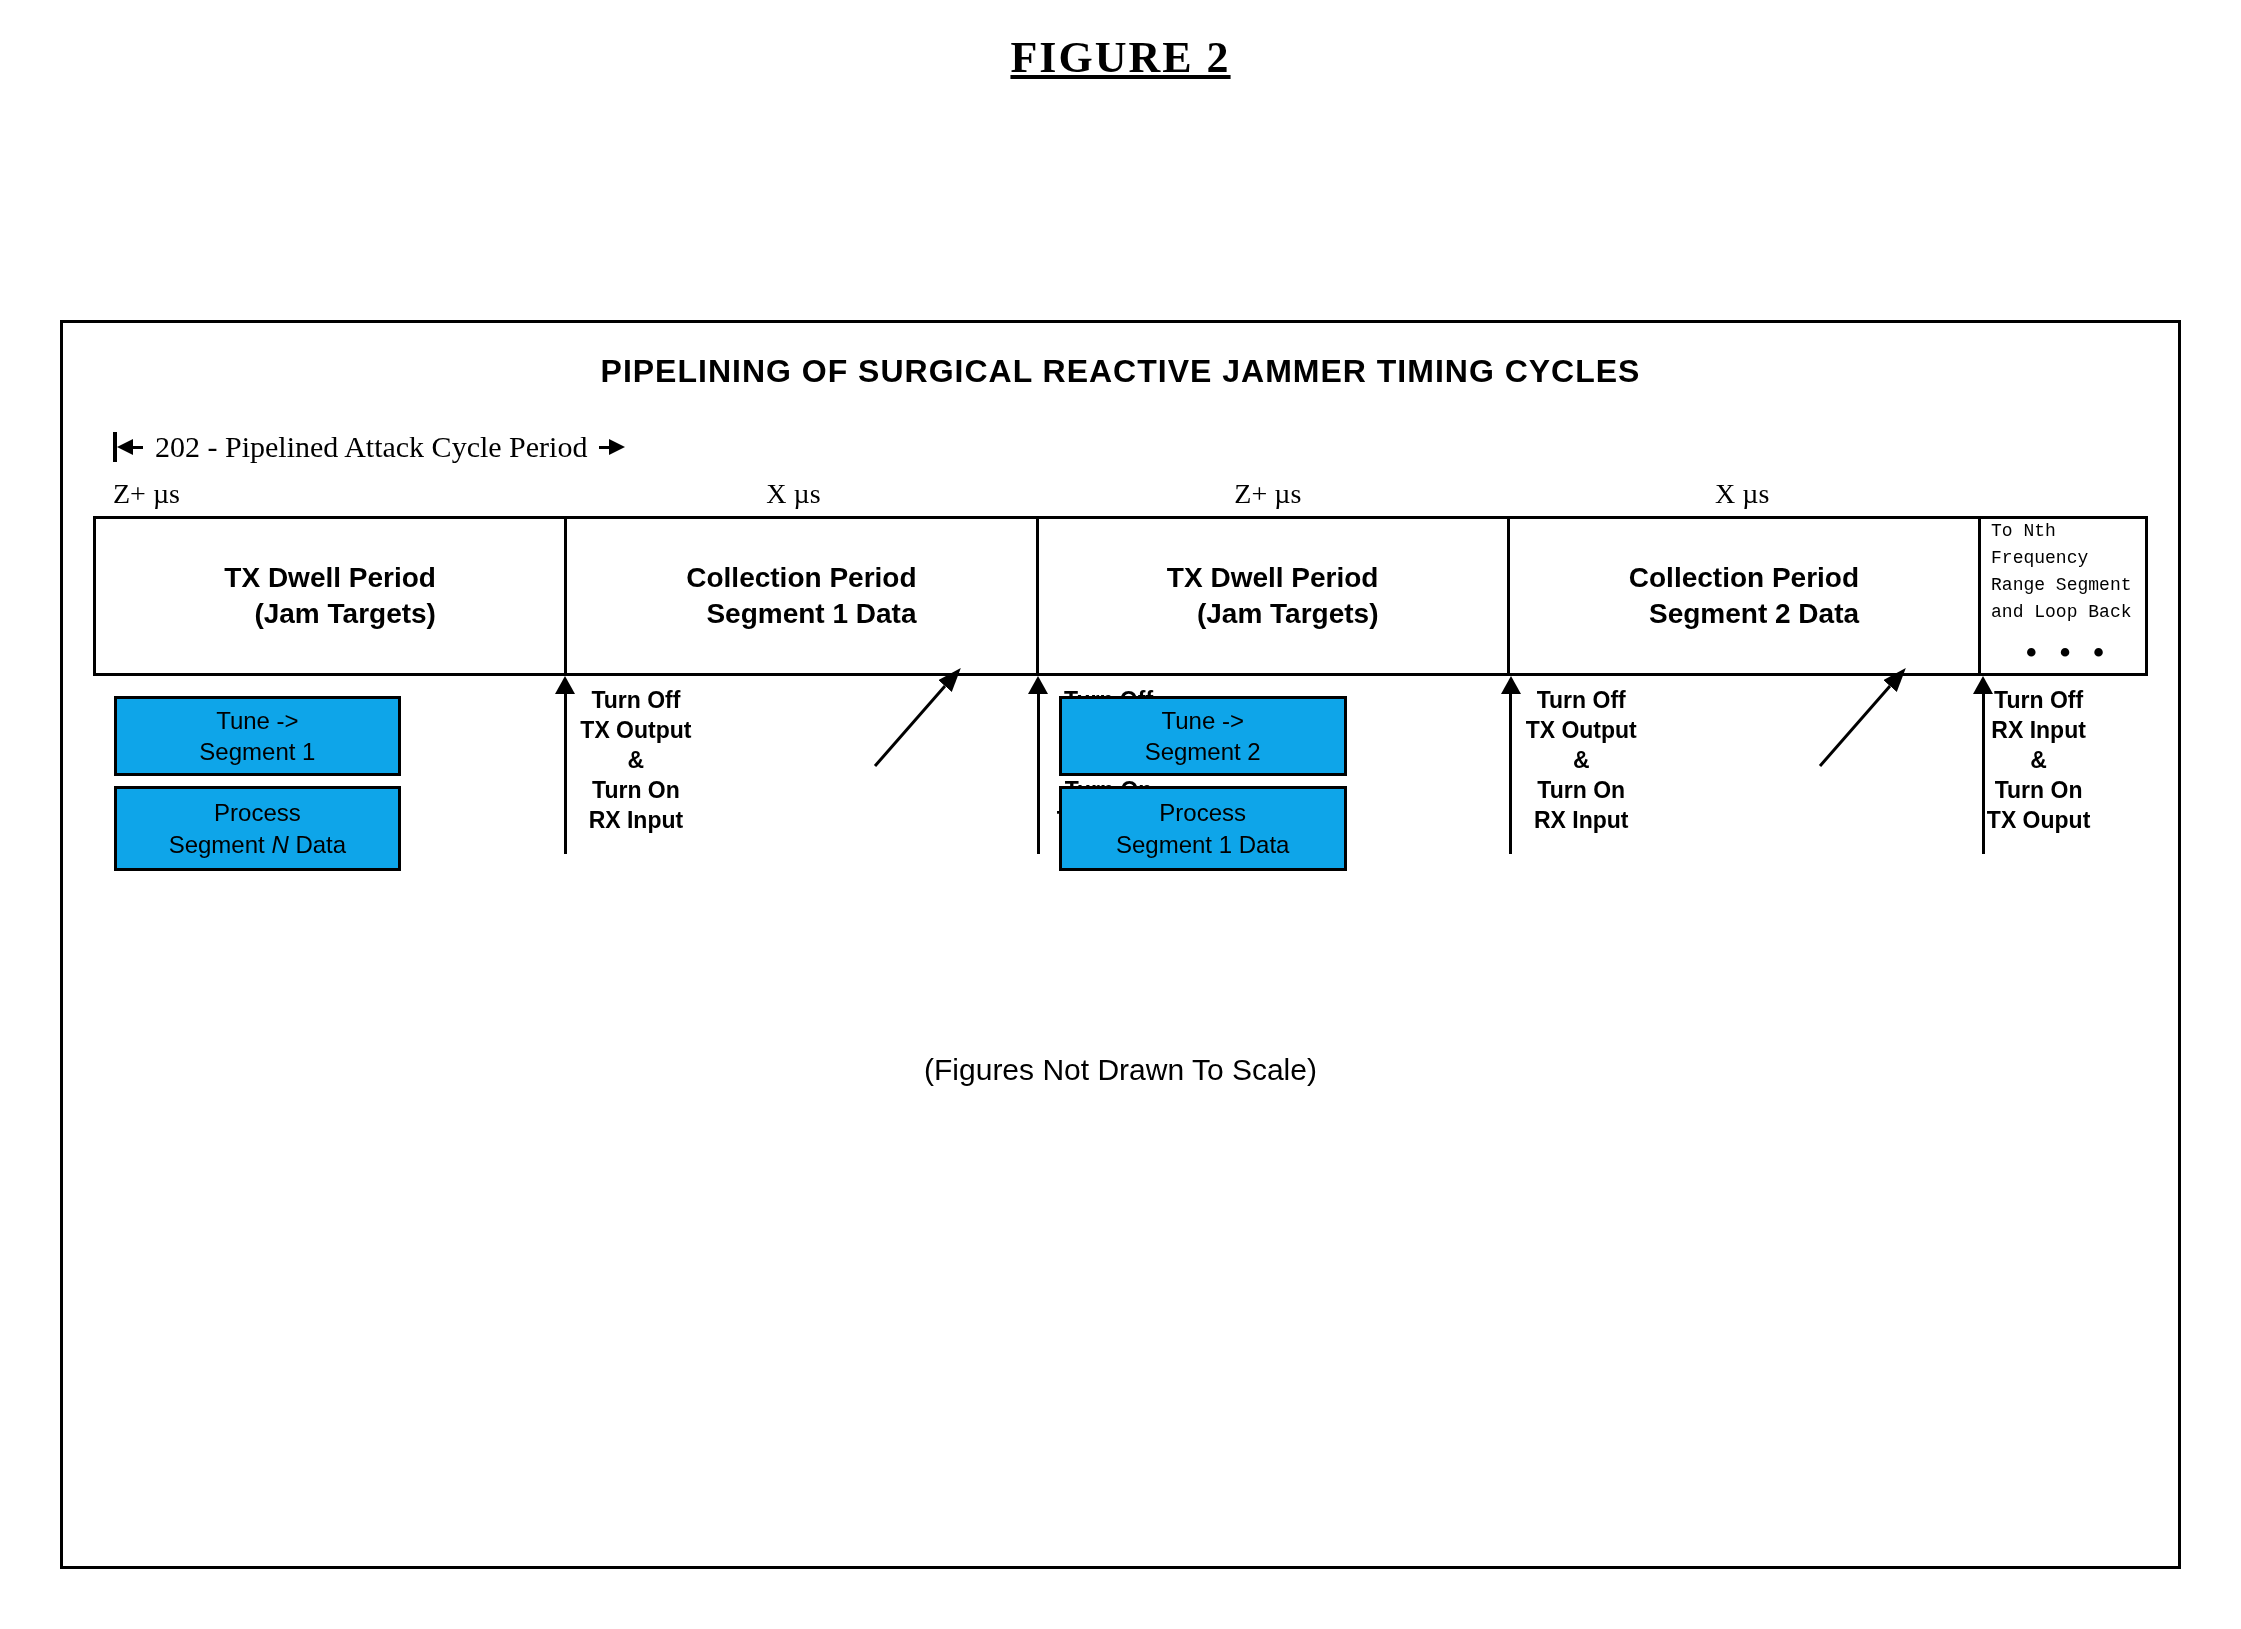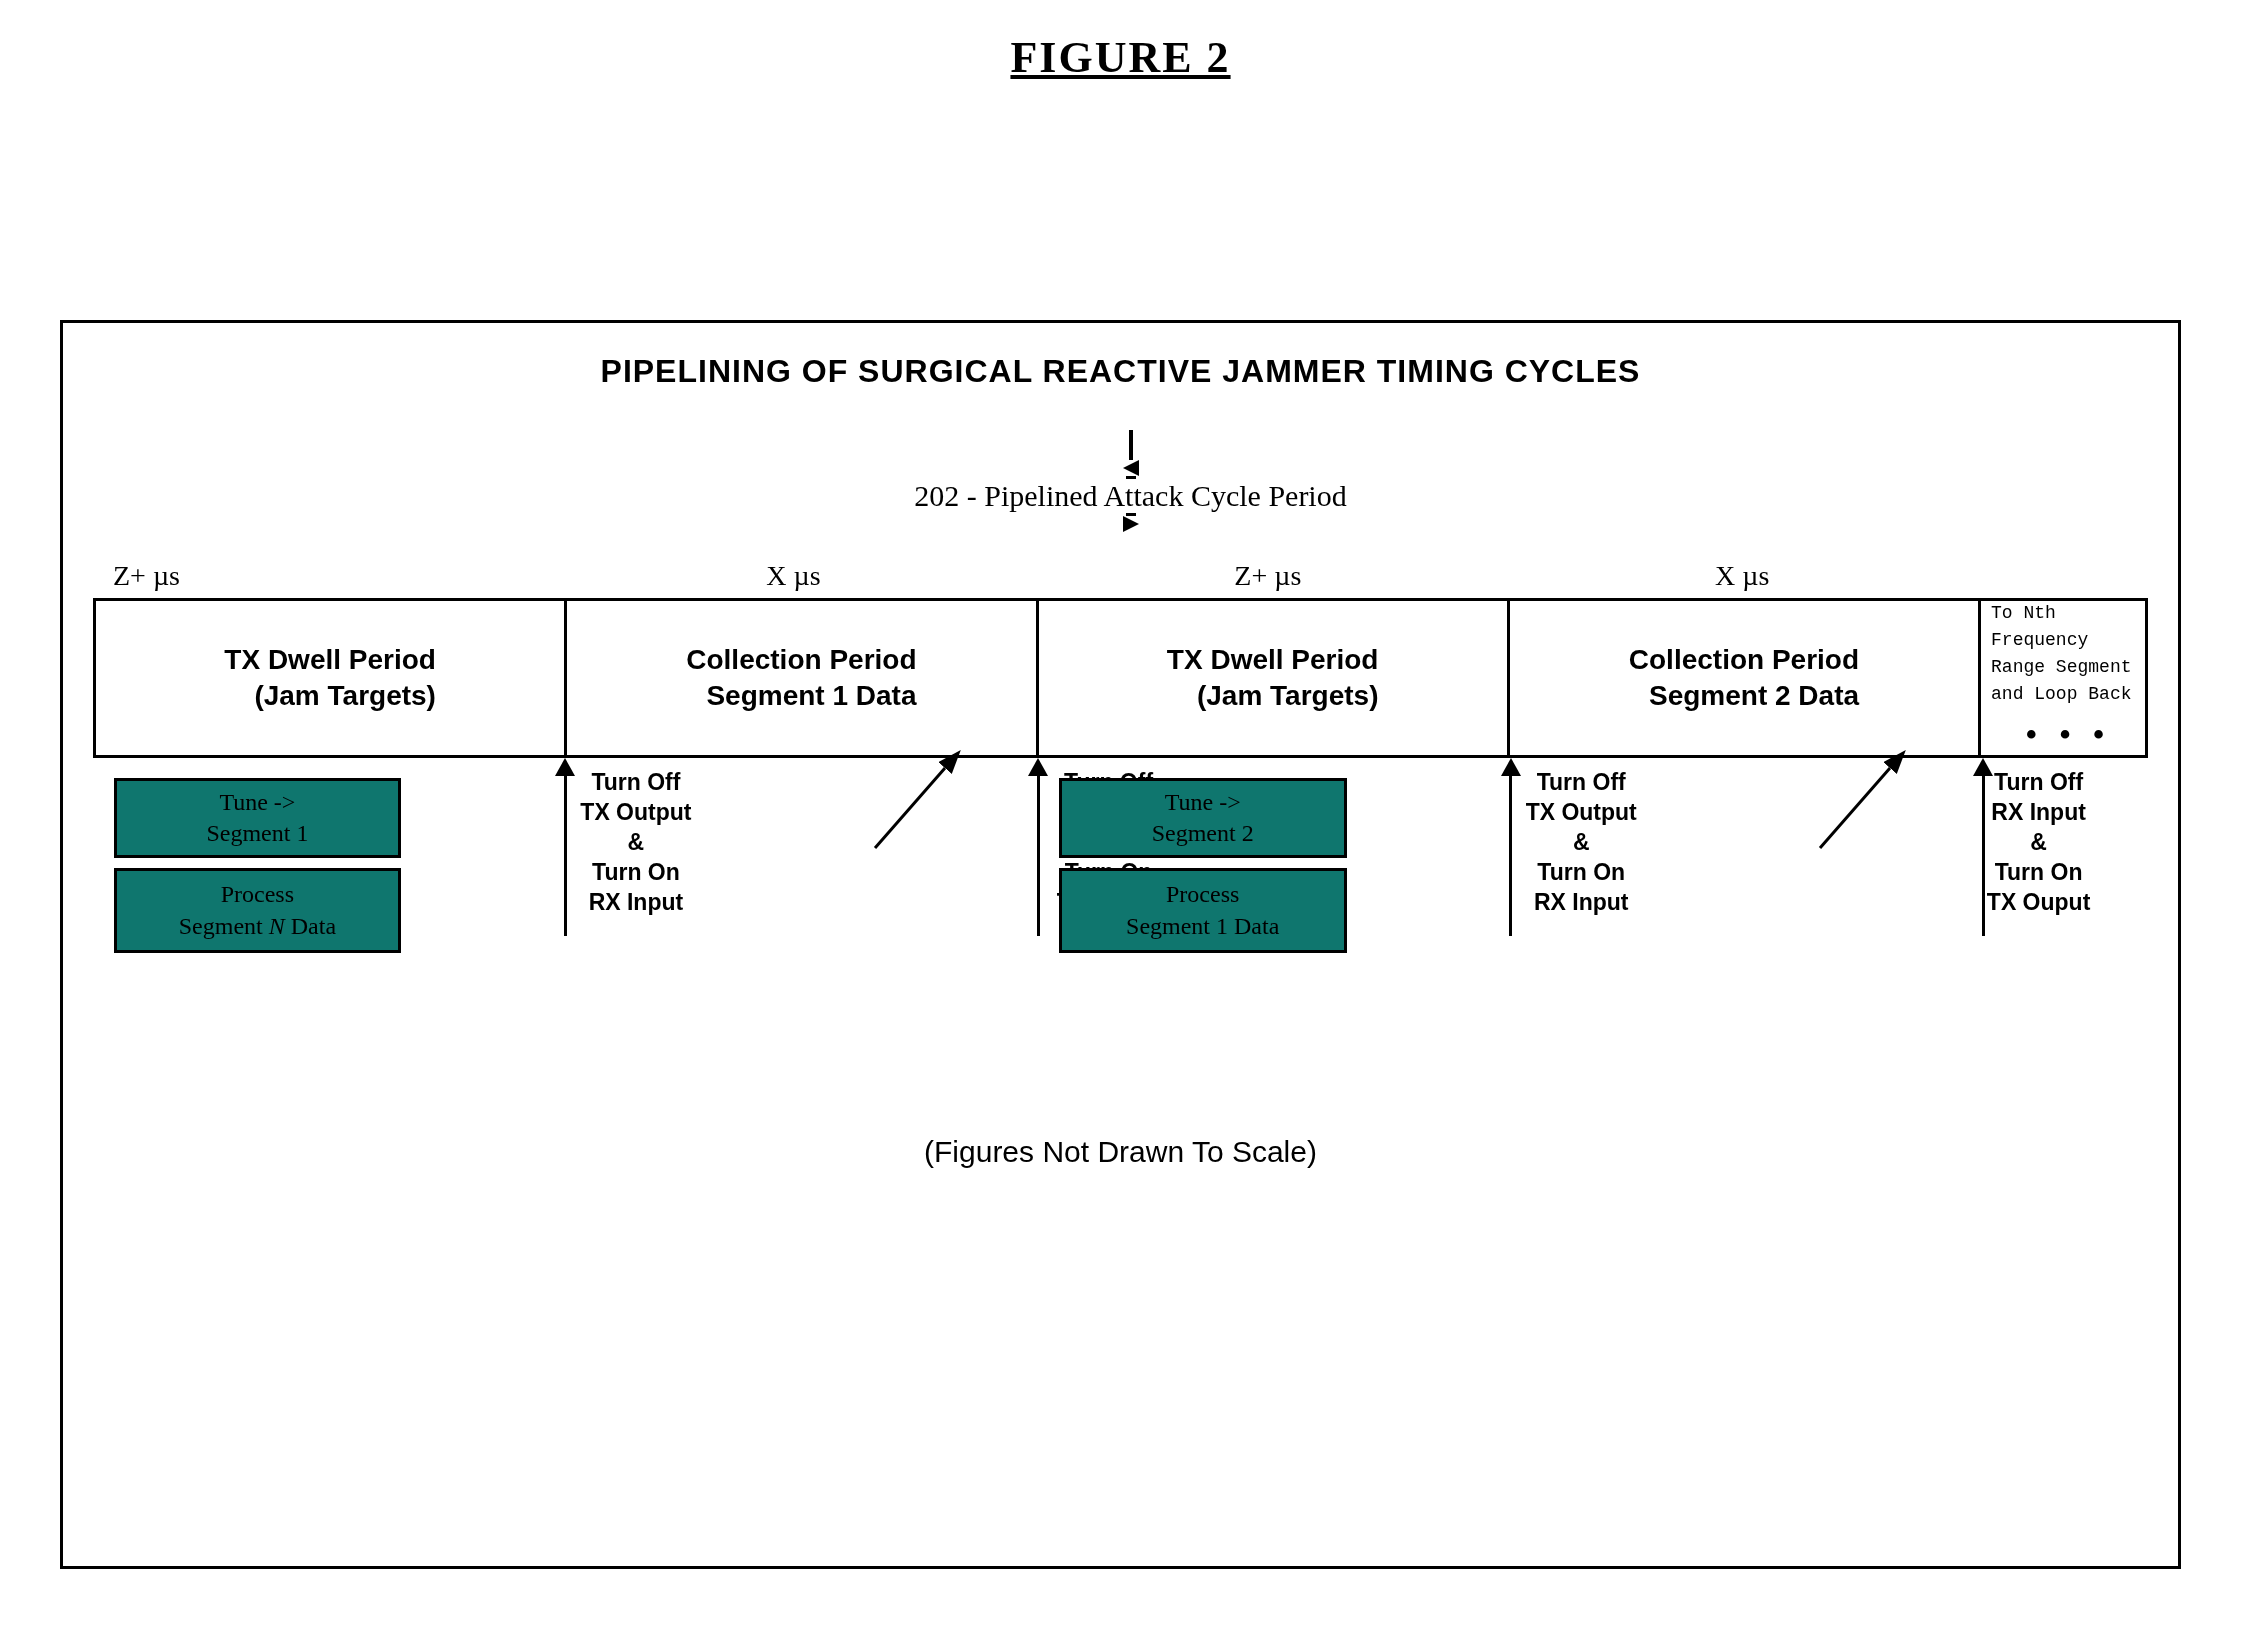--- a/index.html
+++ b/index.html
@@ -141,26 +141,26 @@
       width: 100%;
       height: 100%;
     }
 
     
     .sub-box {
       position: absolute;
       border: 3px solid #000;
       text-align: center;
       font-size: 24px;
-      font-family: Liberation Serif, serif;
+      font-family: Liberation Sans, sans-serif;
       line-height: 1.3;
       display: flex;
       align-items: center;
       justify-content: center;
-      background: #0f766e;
+      background: #0ea5e9;
       padding: 6px;
     }
 
     
     .up-arrow {
       position: absolute;
       display: flex;
       flex-direction: column;
       align-items: center;
     }
@@ -188,21 +188,21 @@
     }
   </style>
 </head>
 <body>
 
 <div class="page-title">FIGURE 2</div>
 
 <div class="diagram-container">
   <div class="diagram-title">PIPELINING OF SURGICAL REACTIVE JAMMER TIMING CYCLES</div>
 
-  <div class="attack-cycle-row" style="margin-bottom:28px;flex-direction:column;">
+  <div class="attack-cycle-row" style="margin-bottom:14px;">
     <span class="vertical-bar"></span>
     <div class="arrow-left"></div>
     <div class="arrow-line" style="width:20px; flex:none; width:10px;"></div>
     <span class="attack-cycle-label">202 - Pipelined Attack Cycle Period</span>
     <div class="arrow-line" style="width:20px; flex:none; width:10px;"></div>
     <div class="arrow-right"></div>
   </div>
 
   <div class="segment-labels-row">
     <div class="seg-label" style="width:23%; text-align:left; padding-left:20px;">Z+ µs</div>

